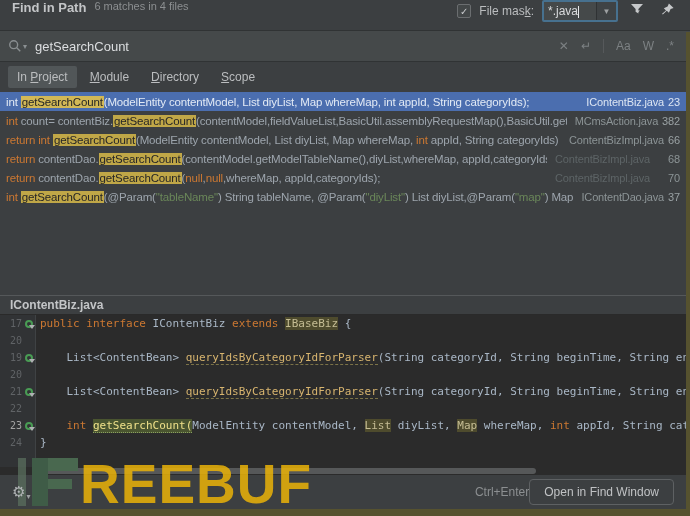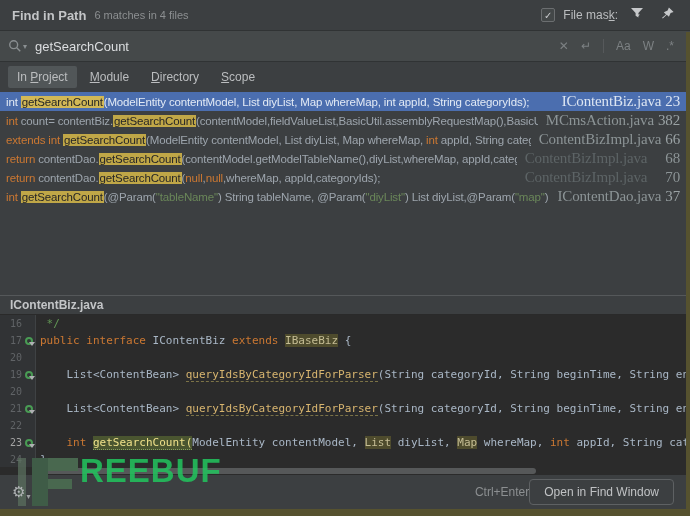--- a/index.html
+++ b/index.html
@@ -4,21 +4,21 @@
 <style>
   * { margin:0; padding:0; box-sizing:border-box; }
   html,body { background:#2b2b2b; }
   .window {
     position:relative; width:690px; height:516px; background:#3c3f41;
     font-family:"Liberation Sans", sans-serif; overflow:hidden;
     color:#bbbdbf;
   }
   
   .titlebar { position:absolute; top:0; left:0; right:0; height:30px;
-    display:flex; align-items:center; padding:13px 12px; }
+    display:flex; align-items:flex-start; padding:0 12px; }
   .title { font-size:13px; font-weight:bold; color:#c3c5c7; }
   .subtitle { font-size:11px; color:#8c8f91; margin-left:8px; }
   .titlebar-right { margin-left:auto; display:flex; align-items:center; gap:8px; }
   .checkbox { width:14px; height:14px; background:#434748; border:1px solid #6b6e70;
     border-radius:2px; display:flex; align-items:center; justify-content:center;
     font-size:10px; color:#c9cbcd; }
   .fm-label { font-size:12px; color:#bbbdbf; }
   .fm-label u { text-decoration:underline; }
   .combo { display:flex; align-items:center; height:22px;
     border:2px solid #47718f; border-radius:2px; background:#45494a; }
@@ -43,21 +43,21 @@
   .tabsbar { position:absolute; top:62px; left:0; right:0; height:30px;
     display:flex; align-items:center; padding-left:8px; gap:4px; }
   .tab { font-size:12px; color:#bbbdbf; padding:4px 9px; border-radius:2px; white-space:nowrap; }
   .tab.selected { background:#515658; }
   
   .results { position:absolute; top:92px; left:0; right:4px; height:203px; overflow:hidden; }
   .row { display:flex; align-items:center; height:19px; padding:0 6px;
     font-size:11.5px; letter-spacing:-0.15px; white-space:pre; }
   .row .snippet { flex:1; overflow:hidden; white-space:pre; }
   .row.selected { background:#4b6eaf; }
-  .row .fileref { margin-left:8px; color:#8c9496; font-size:15px; white-space:nowrap;font-family:Liberation Serif, serif; }
+  .row .fileref { margin-left:8px; color:#8c9496; font-size:11px; white-space:nowrap; }
   .row .fileref .lnum { color:#9aa2a4; margin-left:4px; }
   .row.dimfile .fileref { color:#5d6466; }
   .row.dimfile .fileref .lnum { color:#8c9496;padding-left:14px; }
   .row.selected .fileref, .row.selected .fileref .lnum { color:#dce5f2; }
   .c-kw { color:#cc7832; }
   .c-plain { color:#9da5ad; }
   .c-str { color:#6a8759; }
   .c-match { background:#c0a747; color:#262626; border-radius:1px; padding:1px 1px; }
   .row.selected .c-match { background:#d2b856; }
   .row.selected .c-kw, .row.selected .c-plain, .row.selected .c-str { color:#e2eaf5; }
@@ -107,34 +107,38 @@
   
   .edge-bottom { position:absolute; left:0; right:0; bottom:0; height:7px; background:#56522f; }
   .edge-right { position:absolute; right:0; top:32px; bottom:7px; width:4px; background:#56522f; }
   
   .watermark { position:absolute; left:6px; top:452px; height:56px; width:260px;
     pointer-events:none; z-index:5; }
   .wm-bar1 { position:absolute; left:12px; top:6px; width:8px; height:48px; background:#5a6f5e; opacity:.75; }
   .wm-fbar { position:absolute; left:26px; top:6px; width:16px; height:48px; background:#3f5c47; }
   .wm-arm1 { position:absolute; left:42px; top:6px; width:30px; height:13px; background:#49684f; }
   .wm-arm2 { position:absolute; left:42px; top:27px; width:24px; height:10px; background:#49684f; }
-  .wm-text { position:absolute; left:74px; top:0px; font-size:33px; font-weight:bold;
-    letter-spacing:1px; color:#22c55e; opacity:.85; font-family:"Liberation Sans",sans-serif; }
+  .wm-text { position:absolute; left:74px; top:0px; font-size:55px; font-weight:bold;
+    letter-spacing:1px; color:#eab308; opacity:.85; font-family:"Liberation Sans",sans-serif; }
 </style>
 </head>
 <body>
 
 <div class="window">
 
   <div class="titlebar">
     <span class="title">Find in Path</span>
     <span class="subtitle">6 matches in 4 files</span>
     <div class="titlebar-right">
       <span class="checkbox">✓</span>
       <span class="fm-label"><span>File mas</span><u>k</u><span>:</span></span>
+      <div class="combo">
+        <span class="combo-text"><span>*.java</span><span class="caret"></span></span>
+        <span class="combo-arrow">▼</span>
+      </div>
       <span class="icon-btn">
         <span>
           <svg width="16" height="16" viewBox="0 0 16 16">
               <path d="M2 3h12l-4.6 5v4.5l-2.8-1.8V8z" fill="#c6c8ca"></path>
               <path d="M11 13h4l-2 2z" fill="#c6c8ca" transform="translate(-1,-1) scale(0.8)"></path>
             </svg>
         </span>
       </span>
       <span class="icon-btn">
         <span>
@@ -168,37 +172,32 @@
   <div class="tabsbar" id="tabsbar">
       <span class="tab selected">In <u>P</u>roject</span>
       <span class="tab"><u>M</u>odule</span>
       <span class="tab"><u>D</u>irectory</span>
       <span class="tab"><u>S</u>cope</span>
     </div>
 
   <div class="results" id="results">
       <div class="row selected"><span class="snippet"><span class="c-kw">int </span><span class="c-match">getSearchCount</span><span class="c-plain">(ModelEntity contentModel, List diyList, Map whereMap, int appId, String categoryIds);</span></span><span class="fileref">IContentBiz.java<span class="lnum">23</span></span></div>
       <div class="row"><span class="snippet"><span class="c-kw">int</span><span class="c-plain"> count= contentBiz.</span><span class="c-match">getSearchCount</span><span class="c-plain">(contentModel,fieldValueList,BasicUtil.assemblyRequestMap(),BasicUtil.getA</span></span><span class="fileref">MCmsAction.java<span class="lnum">382</span></span></div>
-      <div class="row"><span class="snippet"><span class="c-kw">extends int </span><span class="c-match">getSearchCount</span><span class="c-plain">(ModelEntity contentModel, List diyList, Map whereMap, </span><span class="c-kw">int</span><span class="c-plain"> appId, String categoryIds)</span></span><span class="fileref">ContentBizImpl.java<span class="lnum">66</span></span></div>
+      <div class="row"><span class="snippet"><span class="c-kw">return int </span><span class="c-match">getSearchCount</span><span class="c-plain">(ModelEntity contentModel, List diyList, Map whereMap, </span><span class="c-kw">int</span><span class="c-plain"> appId, String categoryIds)</span></span><span class="fileref">ContentBizImpl.java<span class="lnum">66</span></span></div>
       <div class="row dimfile"><span class="snippet"><span class="c-kw">return</span><span class="c-plain"> contentDao.</span><span class="c-match">getSearchCount</span><span class="c-plain">(contentModel.getModelTableName(),diyList,whereMap, appId,categoryIds);</span></span><span class="fileref">ContentBizImpl.java<span class="lnum">68</span></span></div>
       <div class="row dimfile"><span class="snippet"><span class="c-kw">return</span><span class="c-plain"> contentDao.</span><span class="c-match">getSearchCount</span><span class="c-plain">(</span><span class="c-kw">null</span><span class="c-plain">,</span><span class="c-kw">null</span><span class="c-plain">,whereMap, appId,categoryIds);</span></span><span class="fileref">ContentBizImpl.java<span class="lnum">70</span></span></div>
       <div class="row"><span class="snippet"><span class="c-kw">int </span><span class="c-match">getSearchCount</span><span class="c-plain">(@Param(</span><span class="c-str">"tableName"</span><span class="c-plain">) String tableName, @Param(</span><span class="c-str">"diyList"</span><span class="c-plain">) List diyList,@Param(</span><span class="c-str">"map"</span><span class="c-plain">) Map&lt;St</span></span><span class="fileref">IContentDao.java<span class="lnum">37</span></span></div>
     </div>
 
   <div class="pvheader">
     <span class="pv-file">IContentBiz.java</span>
   </div>
 
   <div class="editor" id="editor">
     <div class="gutterbg"></div>
-  <div class="cline">
-        <span class="num">16</span>
-        <span class="marker"></span>
-        <span class="ctext"><span class="c-comment"> */</span></span>
-      </div>
       <div class="cline">
         <span class="num">17</span>
         <span class="marker">
           <span class="impl-icon"></span>
         </span>
         <span class="ctext"><span class="ed-kw">public interface </span><span class="ed-plain">IContentBiz </span><span class="ed-kw">extends </span><span class="c-hlid">IBaseBiz</span><span class="ed-plain"> {</span></span>
       </div>
       <div class="cline">
         <span class="num">20</span>
         <span class="marker"></span>

